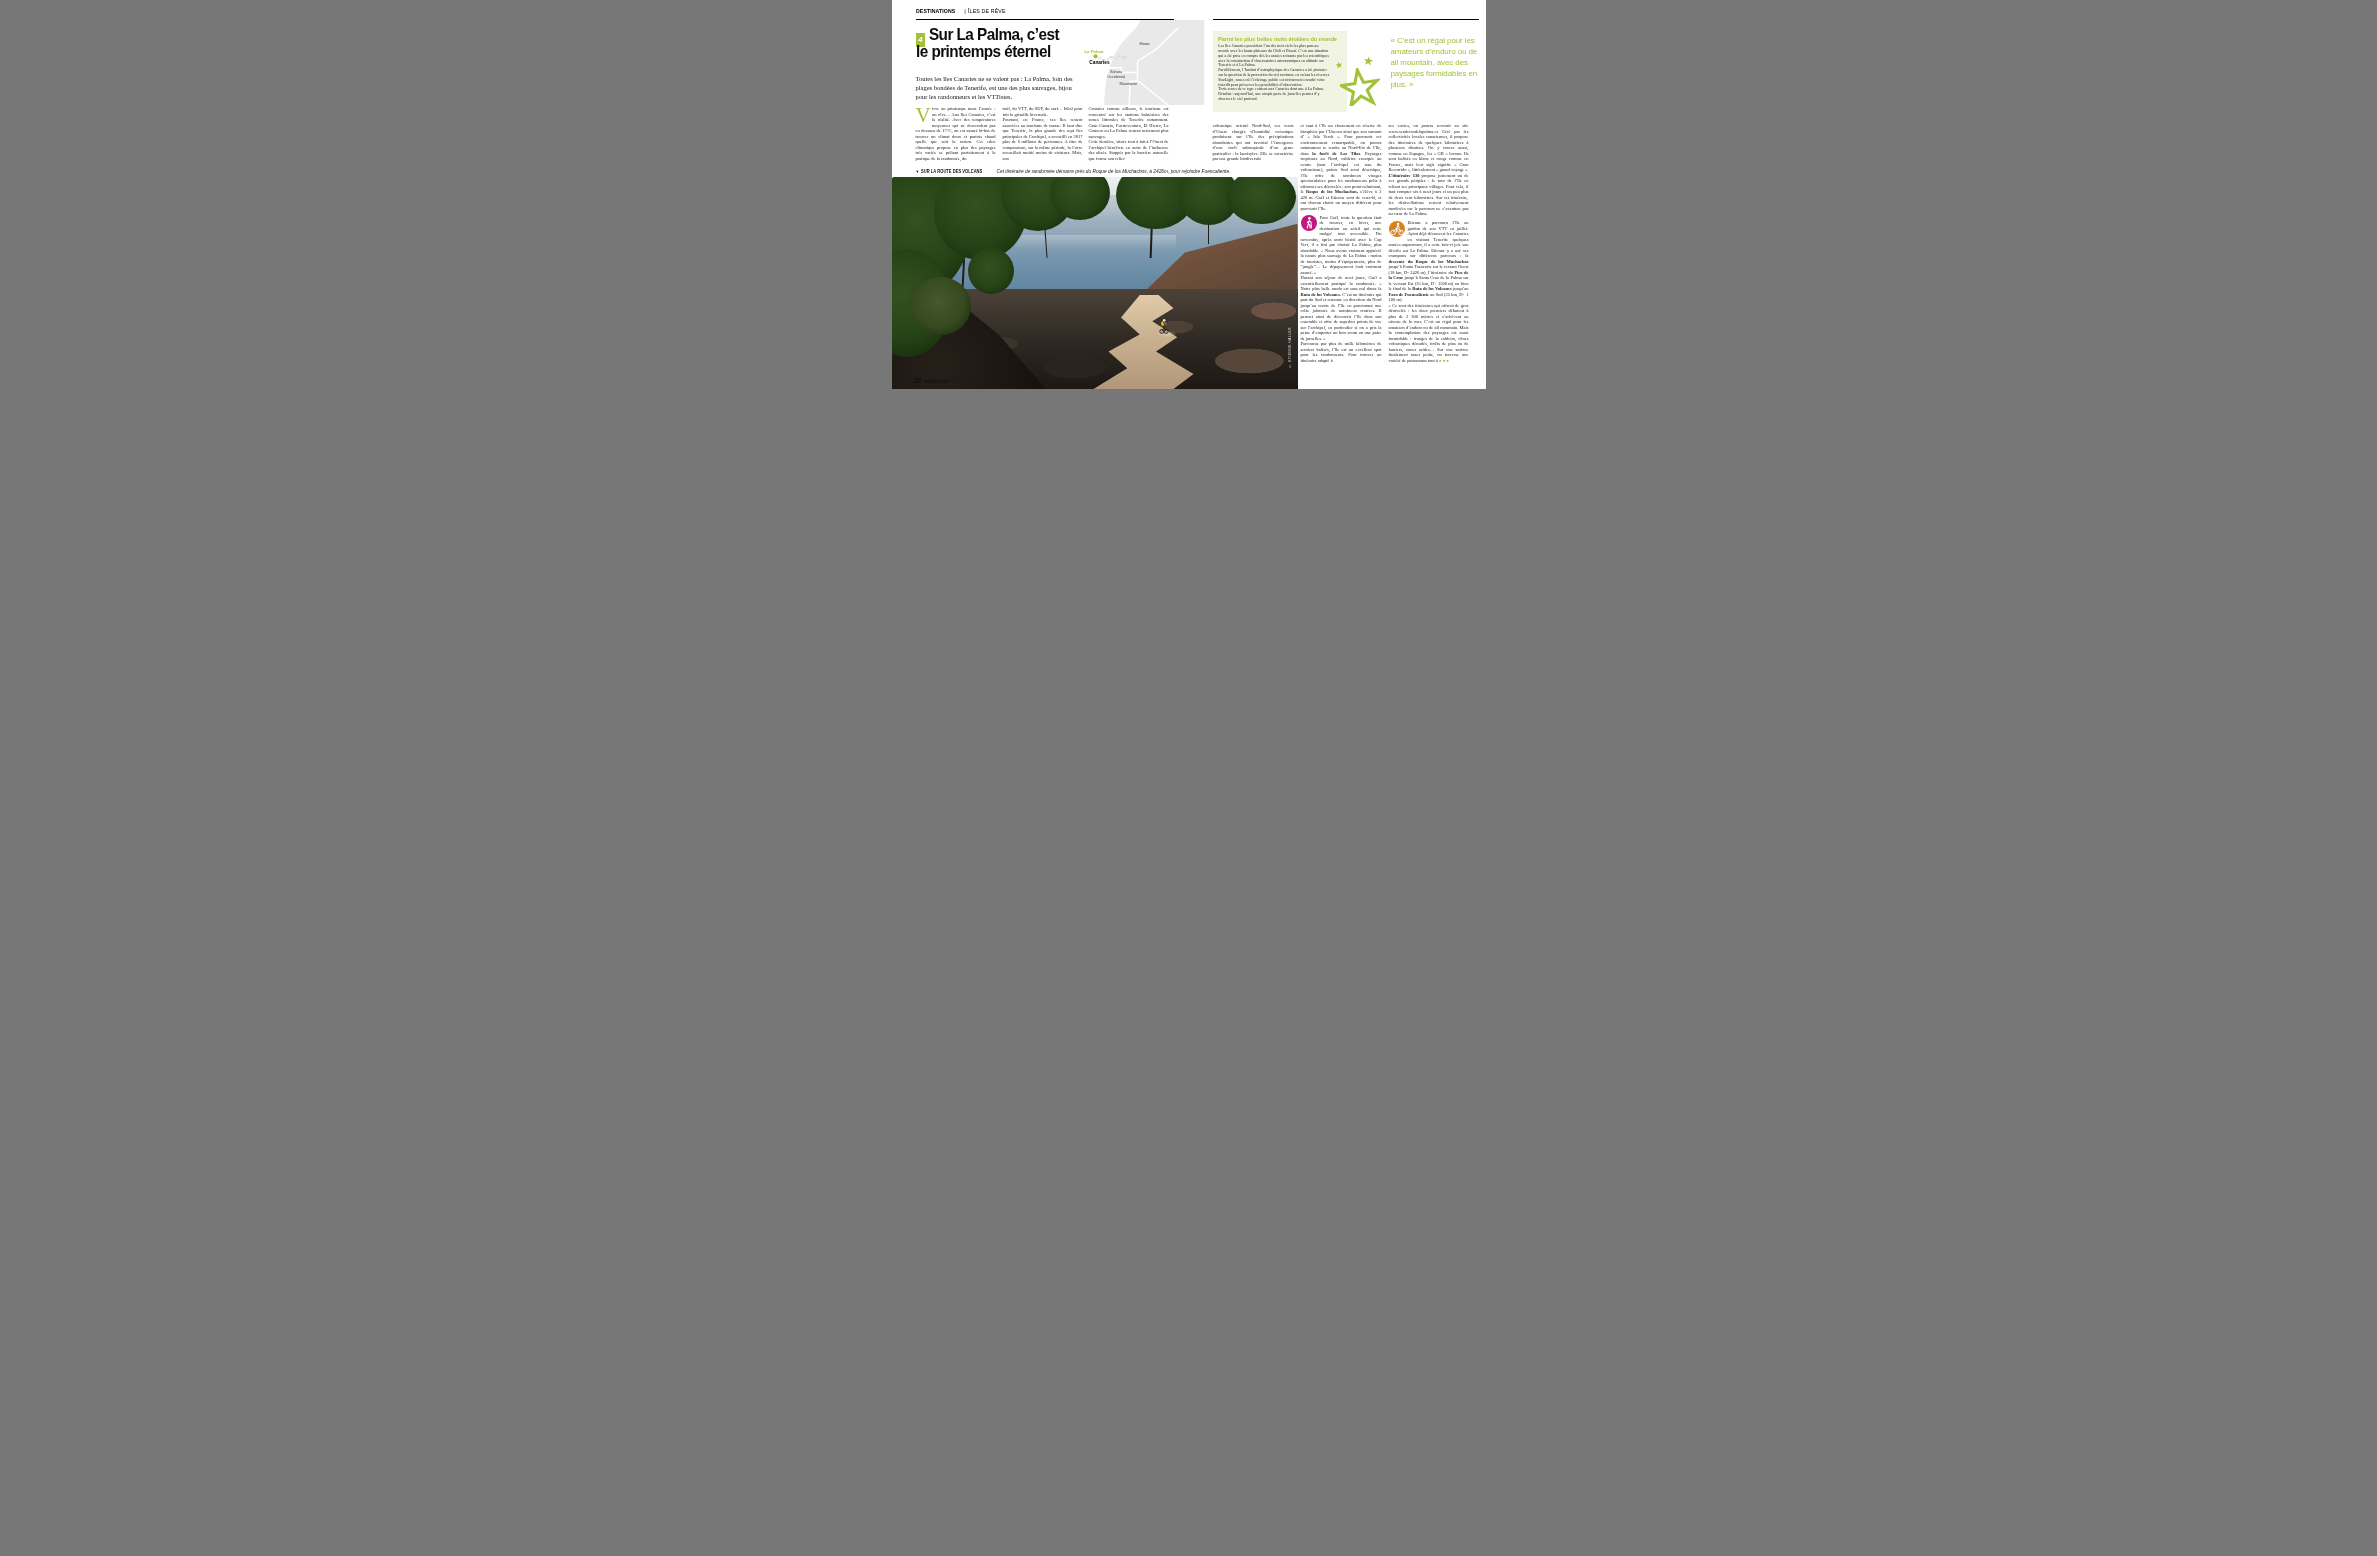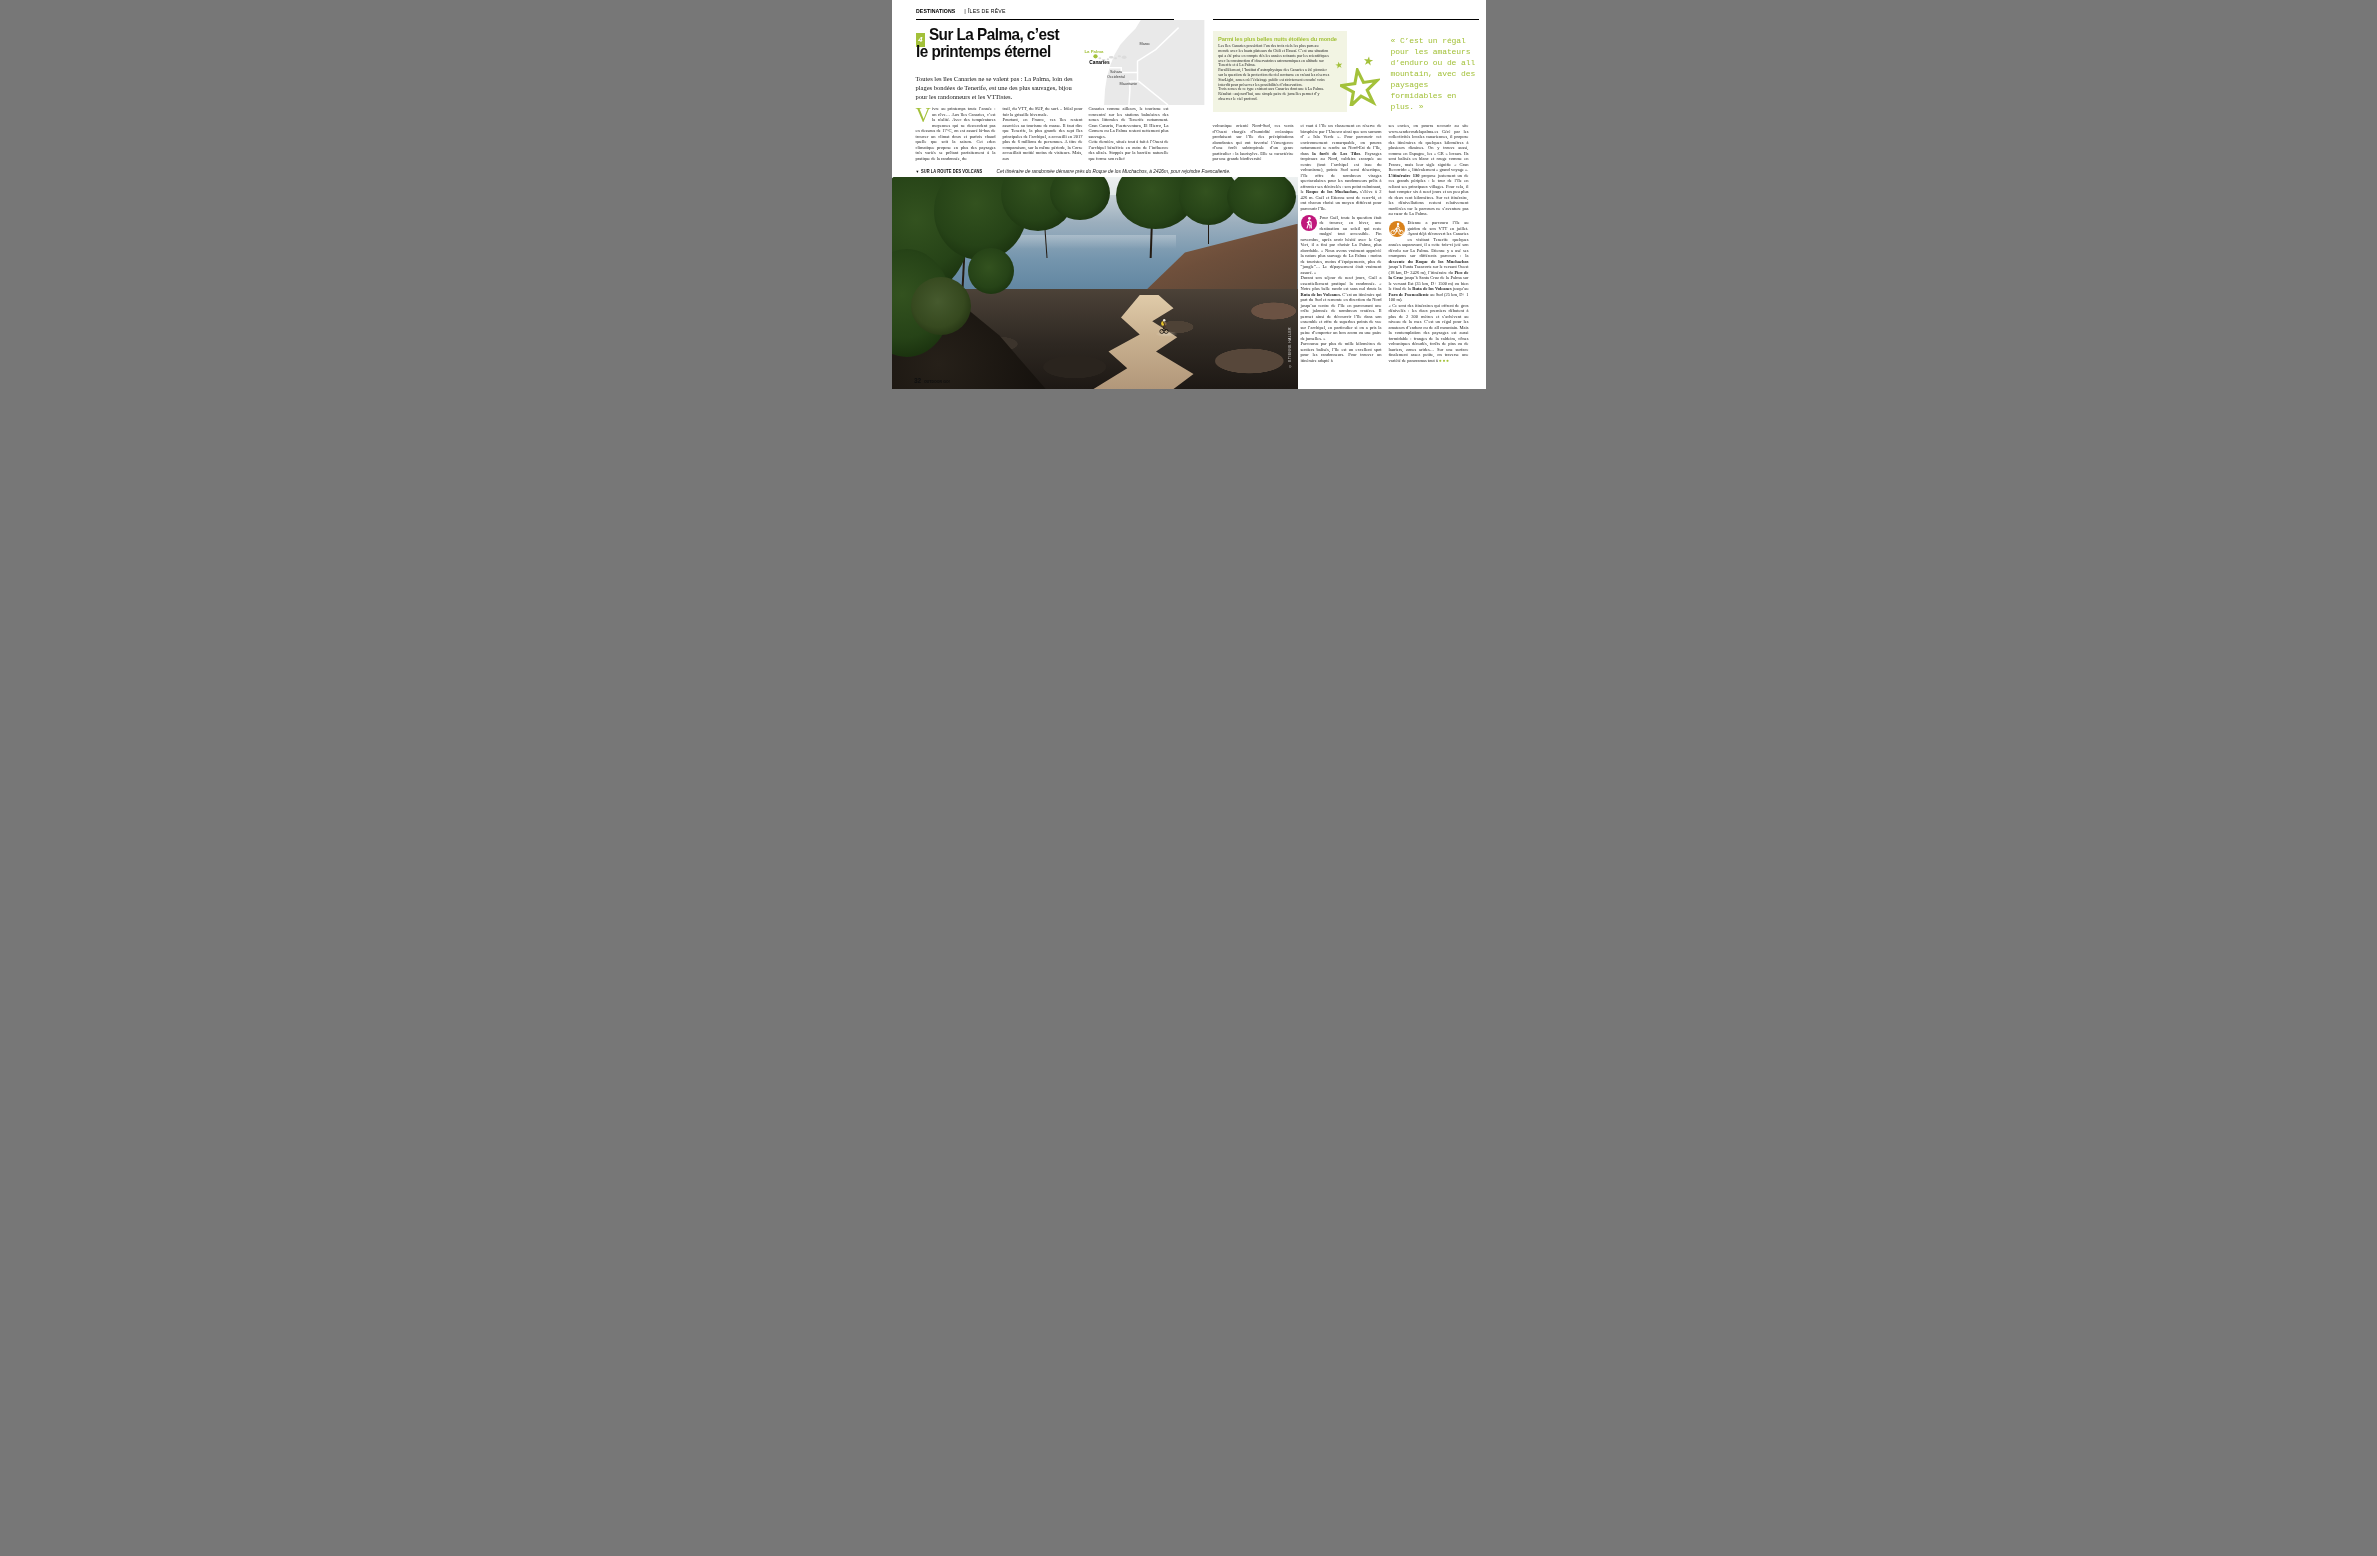--- a/index.html
+++ b/index.html
@@ -114,21 +114,21 @@
   .box-title{font-family:"Liberation Sans",sans-serif;font-weight:bold;font-size:6.2px;color:var(--green);
              letter-spacing:-0.1px;margin:0 0 1.9px 0;transform:scaleX(.92);transform-origin:0 0;white-space:nowrap;}
   .box-body{font-size:4px;line-height:4.8px;color:#1f1f1f;}
   .box-body p{margin:0;}
   .star{position:absolute;color:var(--green);font-family:"DejaVu Sans",sans-serif;line-height:1;}
   .star-s1{left:443px;top:61px;font-size:9px;transform:rotate(-10deg);}
   .star-s2{left:471px;top:55px;font-size:12px;transform:rotate(8deg);}
   .star-big{left:448px;top:68px;}
 
   
-  .pullquote{position:absolute;left:499px;top:35px;width:89px;font-family:Liberation Mono, monospace;
+  .pullquote{position:absolute;left:499px;top:35px;width:89px;font-family:Liberation Sans, sans-serif;
              font-size:8px;line-height:11px;color:var(--green);font-weight:400;letter-spacing:-0.1px;}
 
   
   .folio{position:absolute;top:376px;font-family:"Liberation Sans",sans-serif;color:#101010;display:flex;align-items:baseline;gap:1.4px;}
   .folio-left{left:22.5px;}
   .folio-right{right:7.7px;margin-top:38px;}
   .folio .num{font-size:7.7px;font-weight:bold;}
   .folio .brand{font-size:4.1px;font-weight:bold;letter-spacing:0.1px;}
 </style>
 </head>

